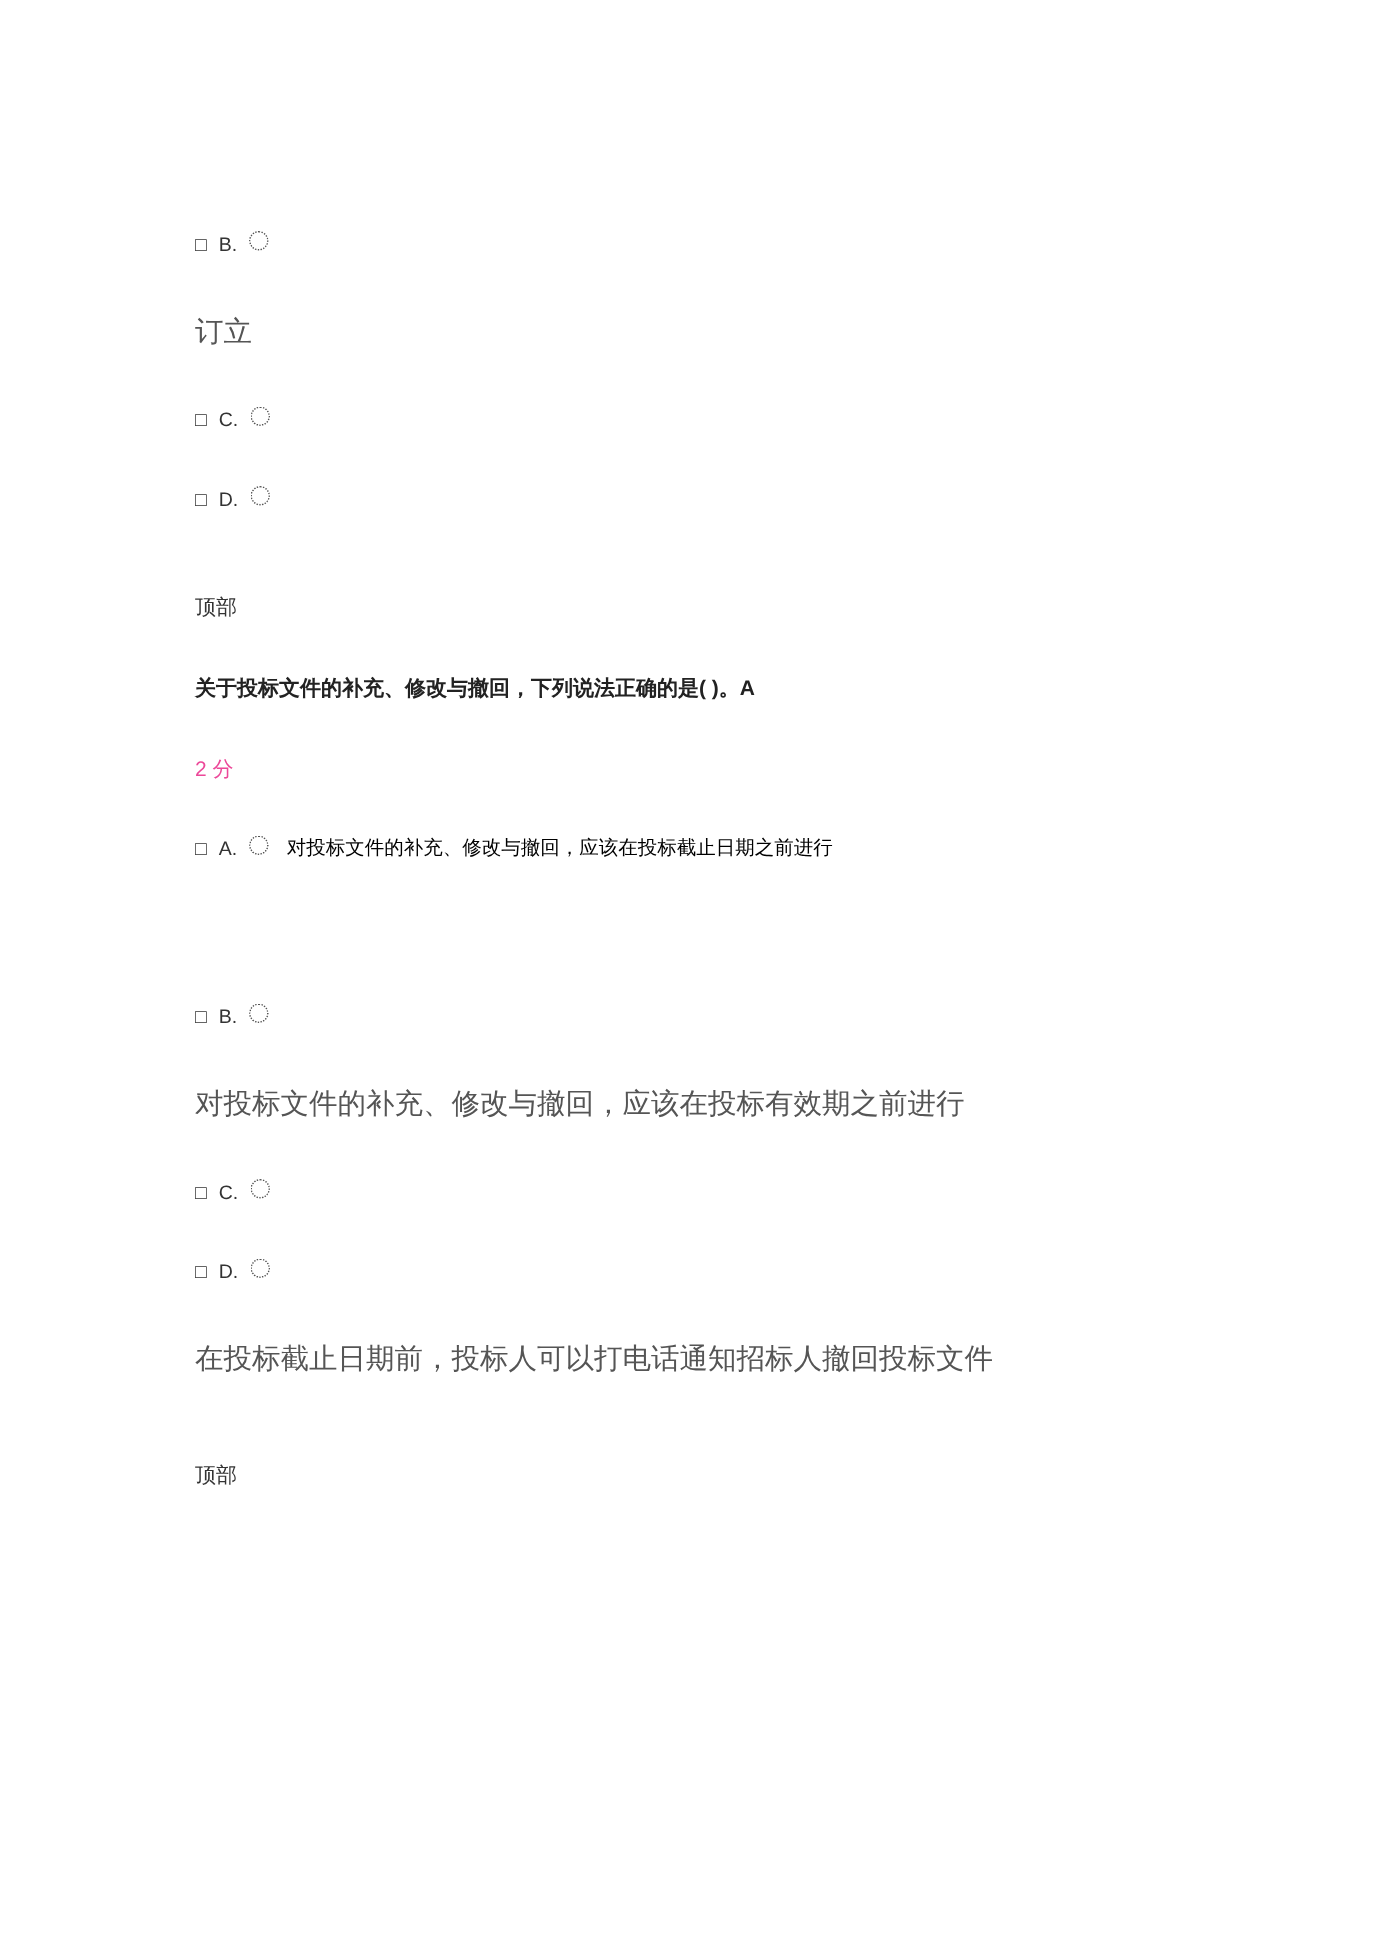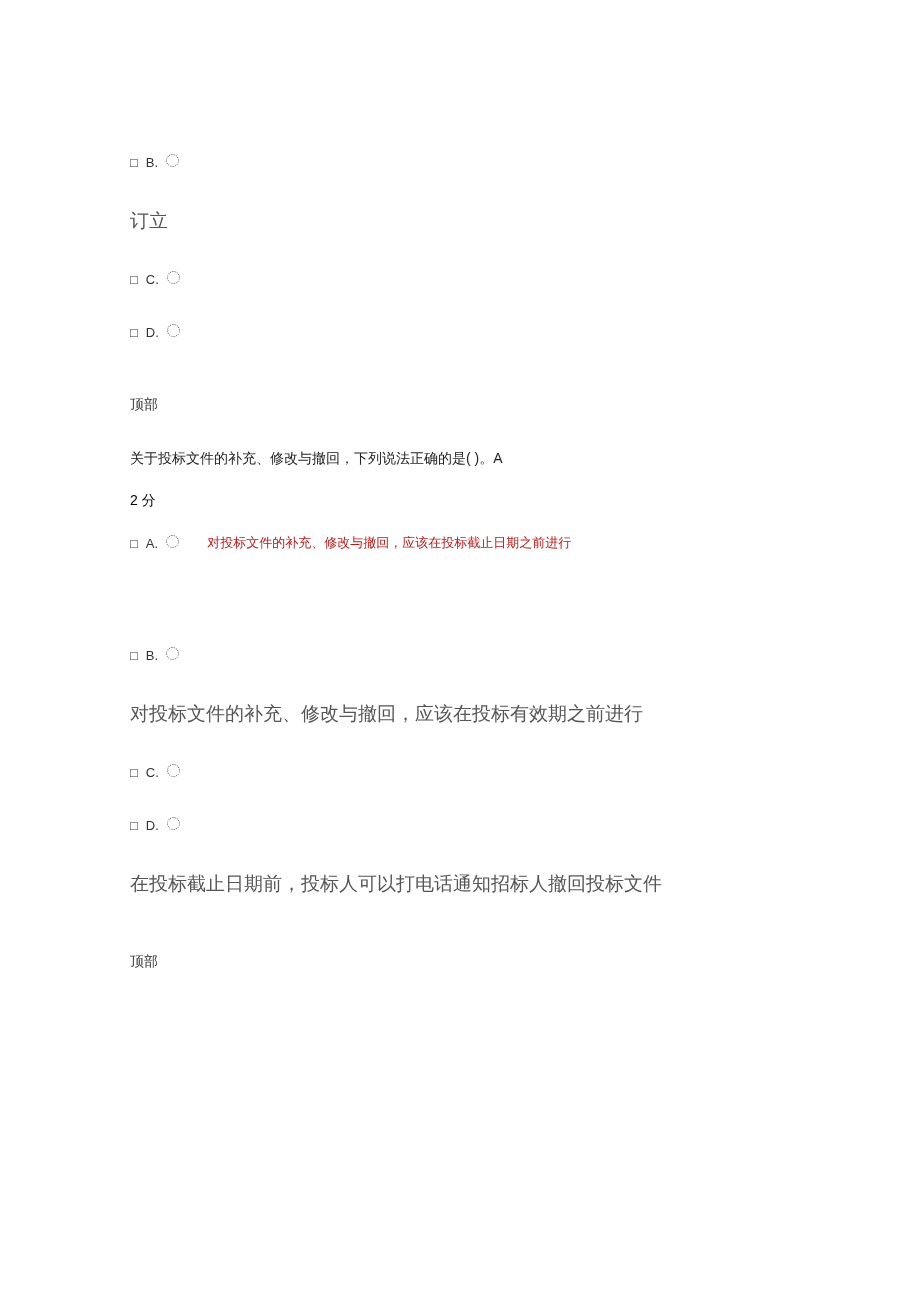--- a/index.html
+++ b/index.html
@@ -44,39 +44,39 @@
     margin-bottom: 38px;
   }
   .top-link {
     font-size: 14px;
     color: #333;
     margin-top: 56px;
     margin-bottom: 36px;
   }
   .question-title {
     font-size: 14px;
-    font-weight: normal;
+    font-weight: bold;
     color: #222;
-    margin-bottom: 24px;
+    margin-bottom: 36px;
   }
   .points {
     font-size: 14px;
-    color: #000000;
-    margin-bottom: 24px;
+    color: #ec4899;
+    margin-bottom: 34px;
   }
   .option-inline {
     display: flex;
     align-items: center;
     gap: 8px;
     margin-bottom: 96px;
     font-size: 13px;
   }
   .option-inline .inline-text {
-    margin-left: 20px;
-    color: #b91c1c;
+    margin-left: 4px;
+    color: #000000;
     font-family: Liberation Mono, monospace;
   }
   .bottom-top-link {
     font-size: 14px;
     color: #333;
     margin-top: 56px;
   }
 </style>
 </head>
 <body>

